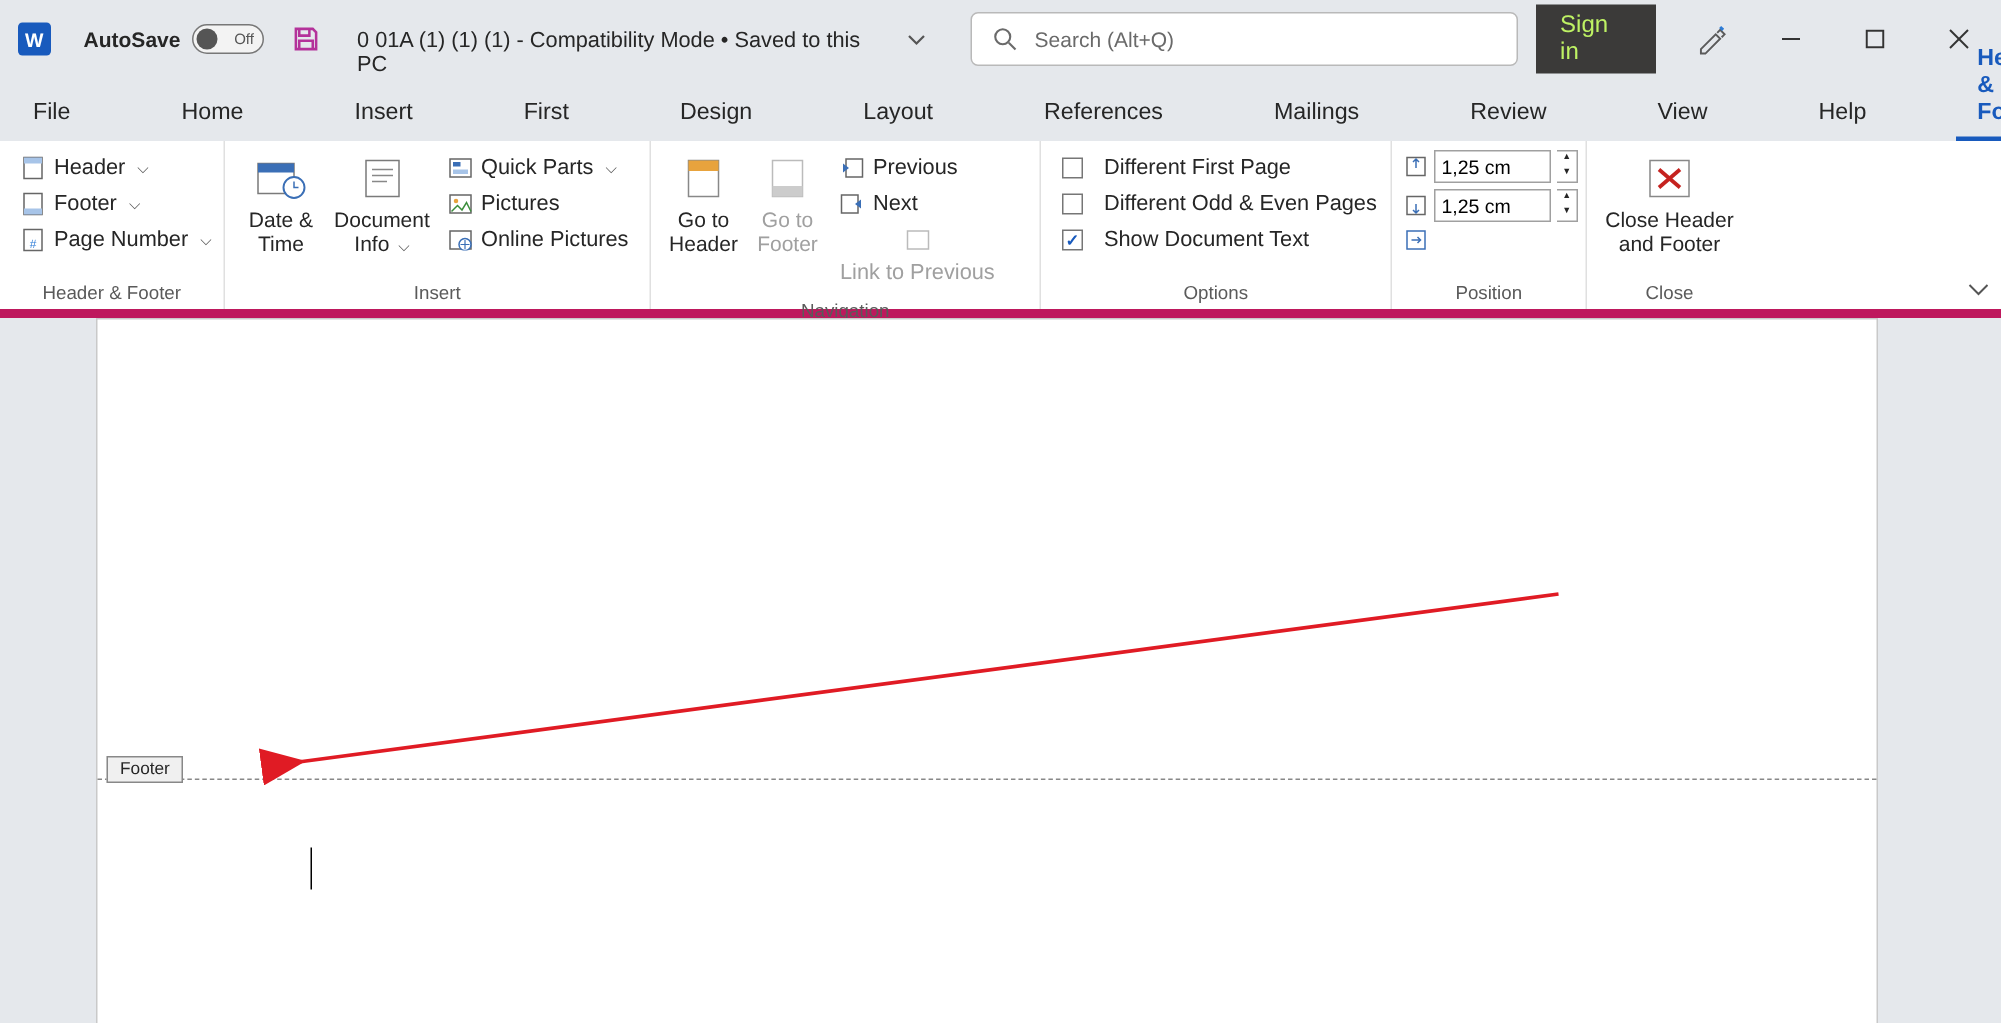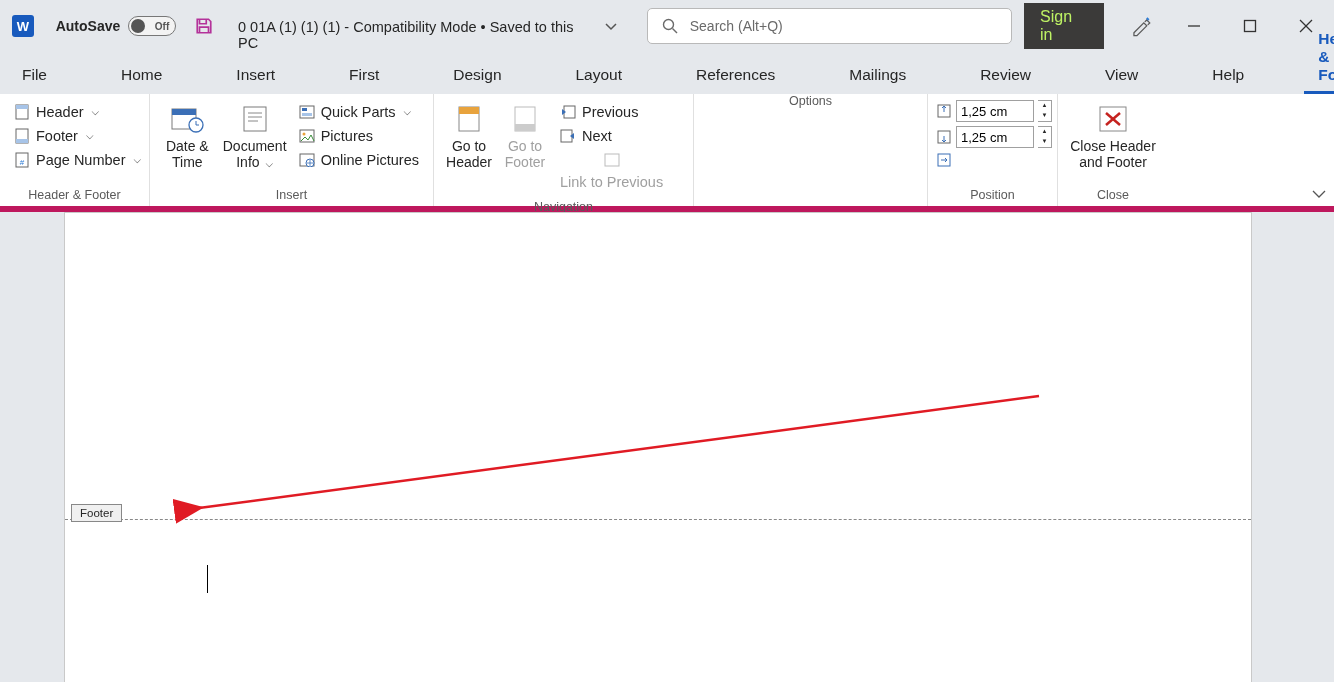--- a/index.html
+++ b/index.html
@@ -3,21 +3,21 @@
   <meta charset="utf-8">
   <style>
     * { margin: 0; padding: 0; box-sizing: border-box; font-family: "Segoe UI", sans-serif; }
     body { width: 1334px; height: 682px; background: #e5e8ec; overflow: hidden; font-size: 14px; color: #262626; }
 
     
     .titlebar { height: 52px; display: flex; align-items: center; padding: 0 8px; gap: 6px; }
     .word-logo { width: 22px; height: 22px; background: #185abd; color: #fff; border-radius: 3px; display: flex; align-items: center; justify-content: center; font-weight: bold; font-size: 13px; margin-left: 4px; }
     .autosave-wrap { display: flex; align-items: center; gap: 8px; margin-left: 16px; }
     .autosave-label { font-size: 14px; font-weight: bold; }
-    .autosave-toggle { width: 48px; height: 20px; border: 1.5px solid #777; border-radius: 11px; position: relative; background: #f3f3f3; display: flex; align-items: center; justify-content: flex-end; padding-right: 6px; font-size: 10px; color: #555; font-weight: bold; }
+    .autosave-toggle { width: 48px; height: 20px; border: 1.5px solid #777; border-radius: 11px; position: relative; background: #f3f3f3; display: flex; align-items: center; justify-content: flex-end; padding-right: 6px; font-size: 10px; color: #555; }
     .autosave-toggle::before { content: ""; position: absolute; left: 2px; top: 1.5px; width: 14px; height: 14px; background: #555; border-radius: 50%; }
     .save-btn { width: 20px; height: 20px; margin-left: 12px; display: flex; align-items: center; justify-content: center; }
     .save-btn svg { width: 18px; height: 18px; }
     .doc-title { margin-left: 18px; font-size: 14.5px; margin-top: 17px; }
     .title-caret { margin-left: 6px; }
     .searchbox { width: 370px; height: 36px; border: 1px solid #b9b9b9; border-radius: 5px; background: #fff; display: flex; align-items: center; padding: 0 14px; gap: 12px; color: #6a6a6a; margin-left: 24px; }
     .spacer { flex: 1; }
     .signin-btn { background: #3b3a39; color: #bef264; padding: 5px 16px; font-size: 16px; margin-right: 20px; }
     .micpen { margin-right: 28px; width: 22px; height: 22px; }
     .win-controls { display: flex; gap: 40px; margin-right: 12px; }
@@ -298,20 +298,36 @@
               </svg>
             </span>
           <span>Link to Previous</span>
         </div>
       </div>
     </div>
     <div class="rgroup-label">Navigation</div>
   </div>
 
   <div class="rgroup" style="width:234px">
+    <div class="rgroup-body">
+      <div class="vcol">
+        <div class="rbtn-sm">
+            <span class="chk"></span>
+            <span>Different First Page</span>
+          </div>
+        <div class="rbtn-sm">
+            <span class="chk"></span>
+            <span>Different Odd &amp; Even Pages</span>
+          </div>
+        <div class="rbtn-sm">
+            <span class="chk checked"></span>
+            <span>Show Document Text</span>
+          </div>
+      </div>
+    </div>
     <div class="rgroup-label">Options</div>
   </div>
 
   <div class="rgroup" style="width:130px">
     <div class="rgroup-body">
       <div class="vcol" style="gap:4px">
         <div class="posrow">
           <span class="ico">
               <svg width="16" height="16">
                 <rect x="2" y="2" width="12" height="12" fill="none" stroke="#666"></rect>

